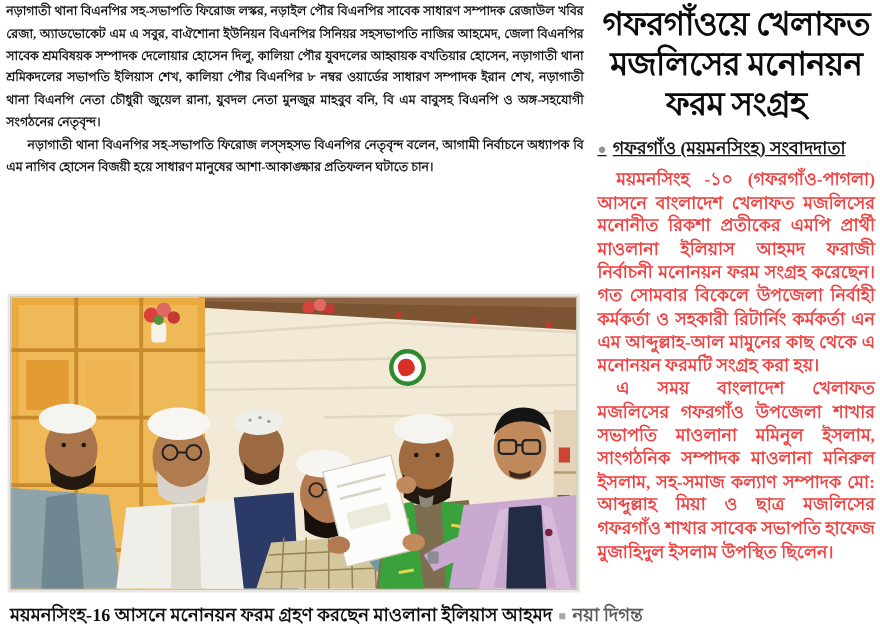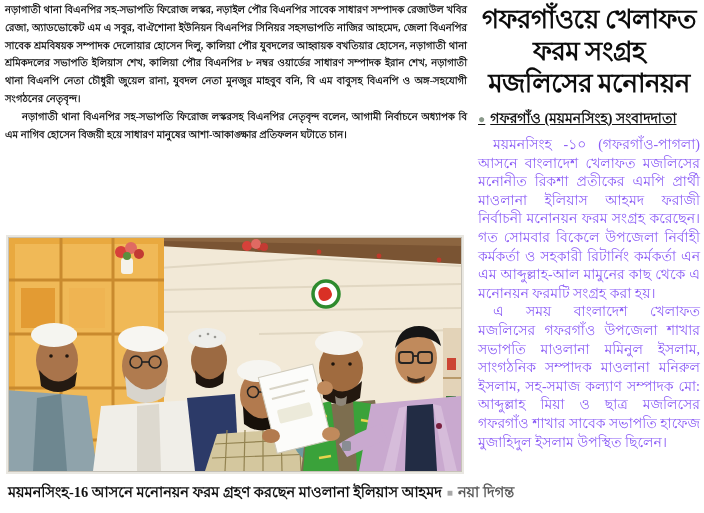--- a/index.html
+++ b/index.html
@@ -19,30 +19,30 @@
            font-weight:bold;color:#101010;white-space:nowrap;}
   .caption .sq{color:#a8a8a8;font-size:10px;margin:0 5px;font-weight:normal;vertical-align:1px;}
   .caption .credit{color:#5c5c5c;font-weight:bold;}
   
   .right-col{position:absolute;left:478px;top:0;width:222px;}
   .headline{margin:4px 0 6px;text-align:center;font-weight:bold;color:#0c0c0c;}
   .headline .hl{font-size:26px;line-height:32px;letter-spacing:-0.5px;}
   .byline{margin:7px 0 5px;font-size:14px;font-weight:bold;color:#161616;text-decoration:underline;}
   .byline .bullet{color:#8b9a8b;font-size:12px;margin-right:5px;}
   .right-col p.body{margin:0;font-size:14px;line-height:18.6px;text-align:justify;
-                    font-weight:400;color:#8b5cf6;text-indent:15px;}
+                    font-weight:700;color:#ef4444;text-indent:15px;}
 </style>
 </head>
 <body>
 
 <div class="page">
 
   <div class="left-col">
     <p>নড়াগাতী থানা বিএনপির সহ-সভাপতি ফিরোজ লস্কর, নড়াইল পৌর বিএনপির সাবেক সাধারণ সম্পাদক রেজাউল খবির রেজা, অ্যাডভোকেট এম এ সবুর, বাঐশোনা ইউনিয়ন বিএনপির সিনিয়র সহসভাপতি নাজির আহমেদ, জেলা বিএনপির সাবেক শ্রমবিষয়ক সম্পাদক দেলোয়ার হোসেন দিলু, কালিয়া পৌর যুবদলের আহ্বায়ক বখতিয়ার হোসেন, নড়াগাতী থানা শ্রমিকদলের সভাপতি ইলিয়াস শেখ, কালিয়া পৌর বিএনপির ৮ নম্বর ওয়ার্ডের সাধারণ সম্পাদক ইরান শেখ, নড়াগাতী থানা বিএনপি নেতা চৌধুরী জুয়েল রানা, যুবদল নেতা মুনজুর মাহবুব বনি, বি এম বাবুসহ বিএনপি ও অঙ্গ-সহযোগী সংগঠনের নেতৃবৃন্দ।</p>
-    <p class="ind">নড়াগাতী থানা বিএনপির সহ-সভাপতি ফিরোজ লস্করসহ বিএনপির নেতৃবৃন্দ বলেন, আগামী নির্বাচনে অধ্যাপক বি এম নাগিব হোসেন বিজয়ী হয়ে সাধারণ মানুষের আশা-আকাঙ্ক্ষার প্রতিফলন ঘটাতে চান।</p>
+    <p class="ind">নড়াগাতী থানা বিএনপির সহ-সভাপতি ফিরোজ লস্সহসভ বিএনপির নেতৃবৃন্দ বলেন, আগামী নির্বাচনে অধ্যাপক বি এম নাগিব হোসেন বিজয়ী হয়ে সাধারণ মানুষের আশা-আকাঙ্ক্ষার প্রতিফলন ঘটাতে চান।</p>
   </div>
 
   <div class="photo">
     <svg viewBox="0 0 452 233" preserveAspectRatio="none">
 
       <rect x="0" y="0" width="452" height="233" fill="#f2e9d7"></rect>
       <g stroke="#e1d7c2" stroke-width="2">
         <line x1="150" y1="52" x2="452" y2="46"></line>
         <line x1="150" y1="74" x2="452" y2="70"></line>
         <line x1="250" y1="96" x2="452" y2="92"></line>
@@ -200,22 +200,22 @@
     </svg>
   </div>
 
   <div class="caption">
     <span>ময়মনসিংহ-16 আসনে মনোনয়ন ফরম গ্রহণ করছেন মাওলানা ইলিয়াস আহমদ</span><span class="sq">■</span><span class="credit">নয়া দিগন্ত</span>
   </div>
 
   <div class="right-col">
     <div class="headline">
       <div class="hl">গফরগাঁওয়ে খেলাফত</div>
+      <div class="hl">মজলিসের মনোনয়ন</div>
       <div class="hl">ফরম সংগ্রহ</div>
-      <div class="hl">মজলিসের মনোনয়ন</div>
     </div>
     <div class="byline">
       <span class="bullet">●</span><span>গফরগাঁও (ময়মনসিংহ) সংবাদদাতা</span>
     </div>
     <p class="body">ময়মনসিংহ -১০ (গফরগাঁও-পাগলা) আসনে বাংলাদেশ খেলাফত মজলিসের মনোনীত রিকশা প্রতীকের এমপি প্রার্থী মাওলানা ইলিয়াস আহমদ ফরাজী নির্বাচনী মনোনয়ন ফরম সংগ্রহ করেছেন। গত সোমবার বিকেলে উপজেলা নির্বাহী কর্মকর্তা ও সহকারী রিটার্নিং কর্মকর্তা এন এম আব্দুল্লাহ-আল মামুনের কাছ থেকে এ মনোনয়ন ফরমটি সংগ্রহ করা হয়।</p>
     <p class="body">এ সময় বাংলাদেশ খেলাফত মজলিসের গফরগাঁও উপজেলা শাখার সভাপতি মাওলানা মমিনুল ইসলাম, সাংগঠনিক সম্পাদক মাওলানা মনিরুল ইসলাম, সহ-সমাজ কল্যাণ সম্পাদক মো: আব্দুল্লাহ মিয়া ও ছাত্র মজলিসের গফরগাঁও শাখার সাবেক সভাপতি হাফেজ মুজাহিদুল ইসলাম উপস্থিত ছিলেন।</p>
   </div>
 
 </div>
 

